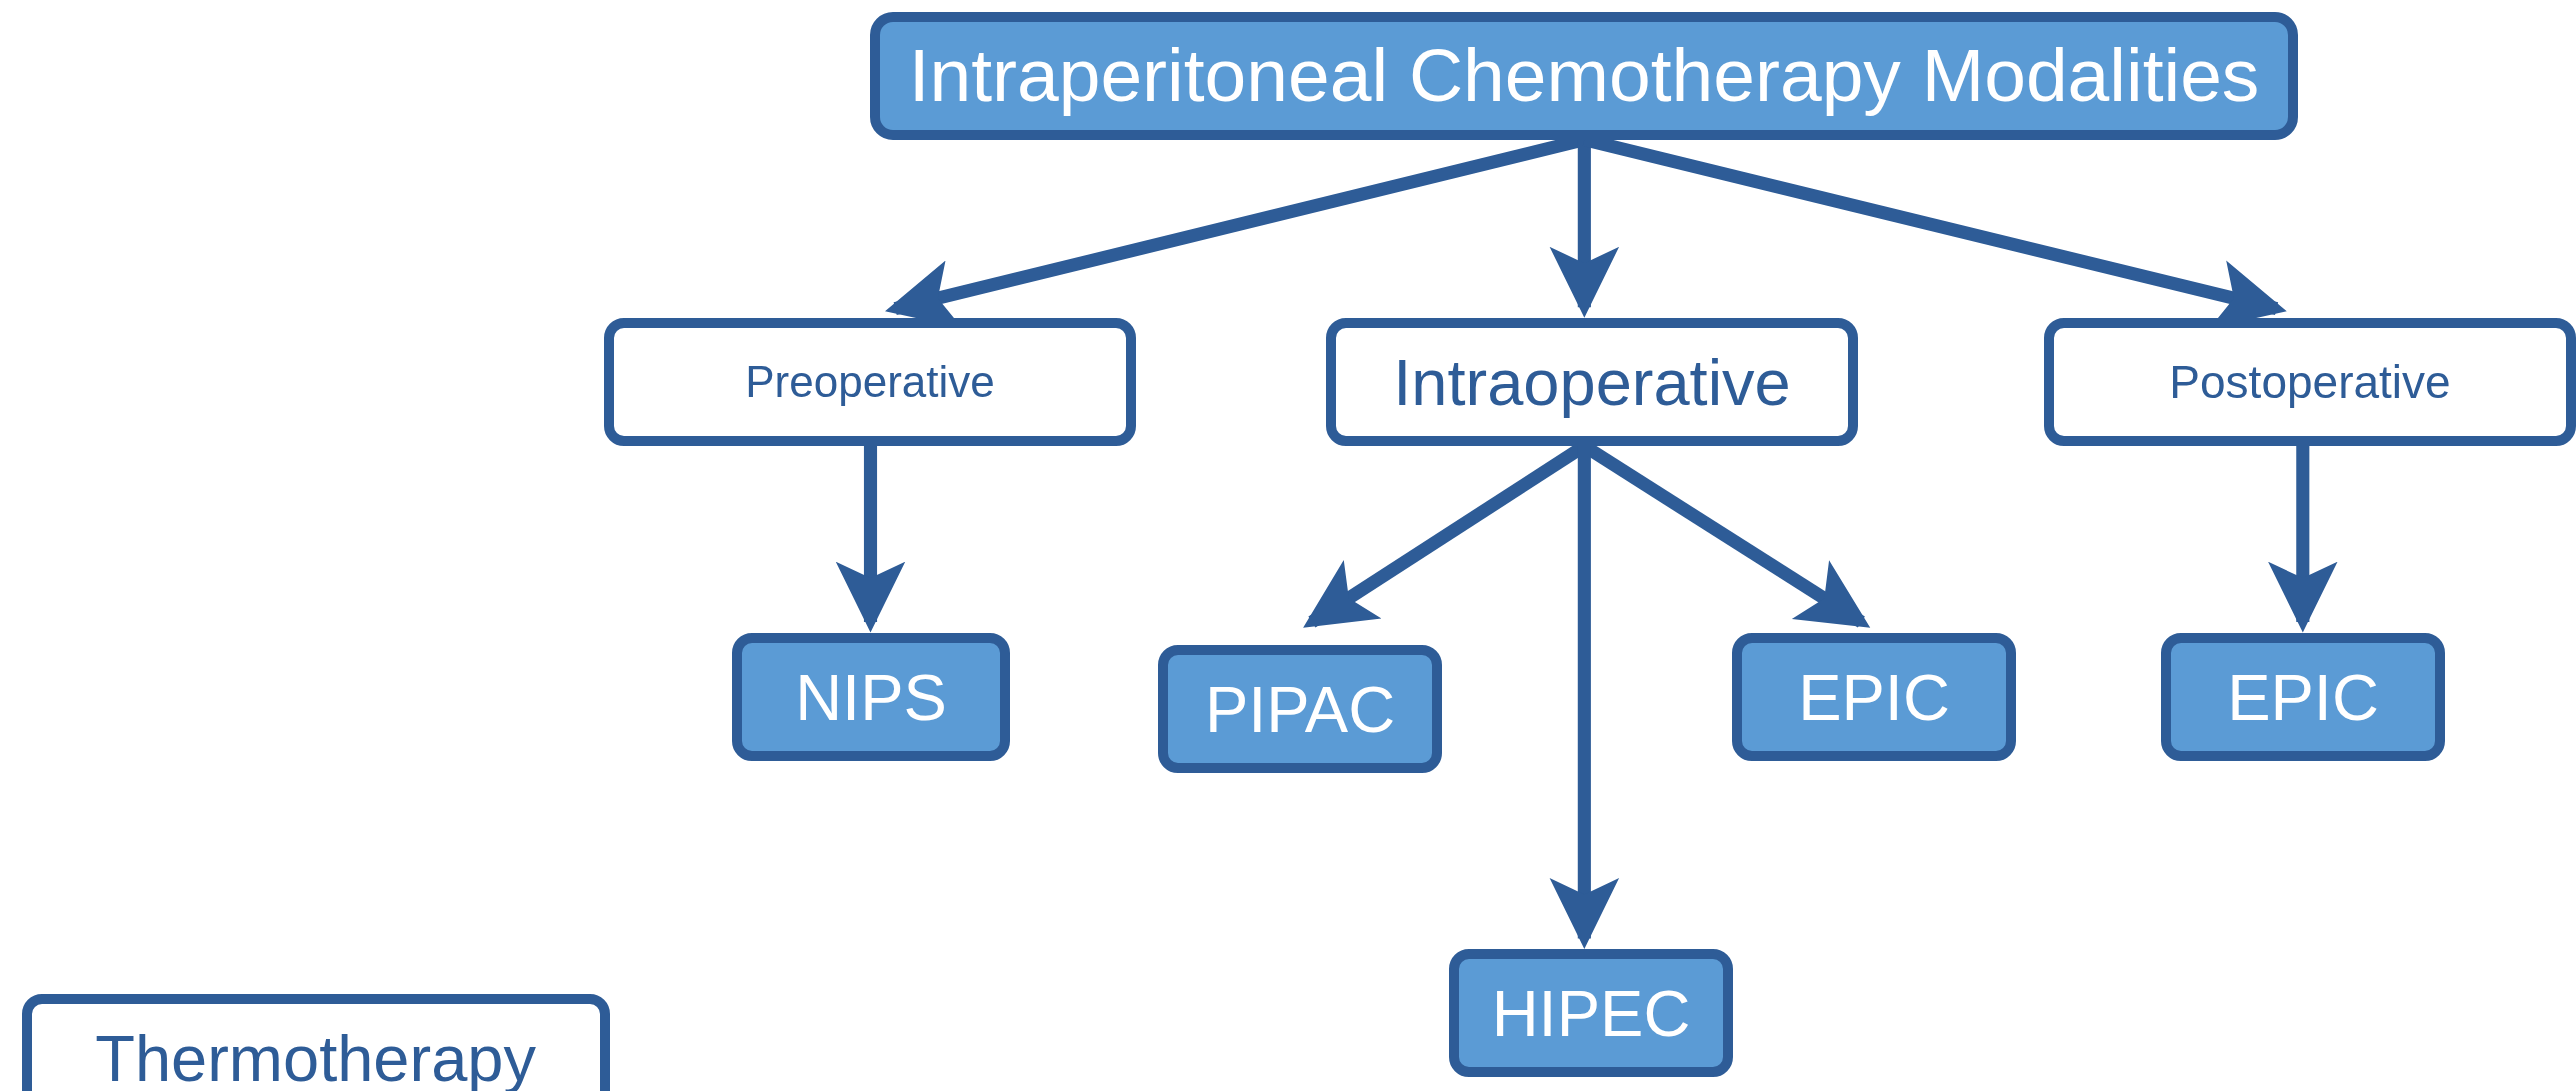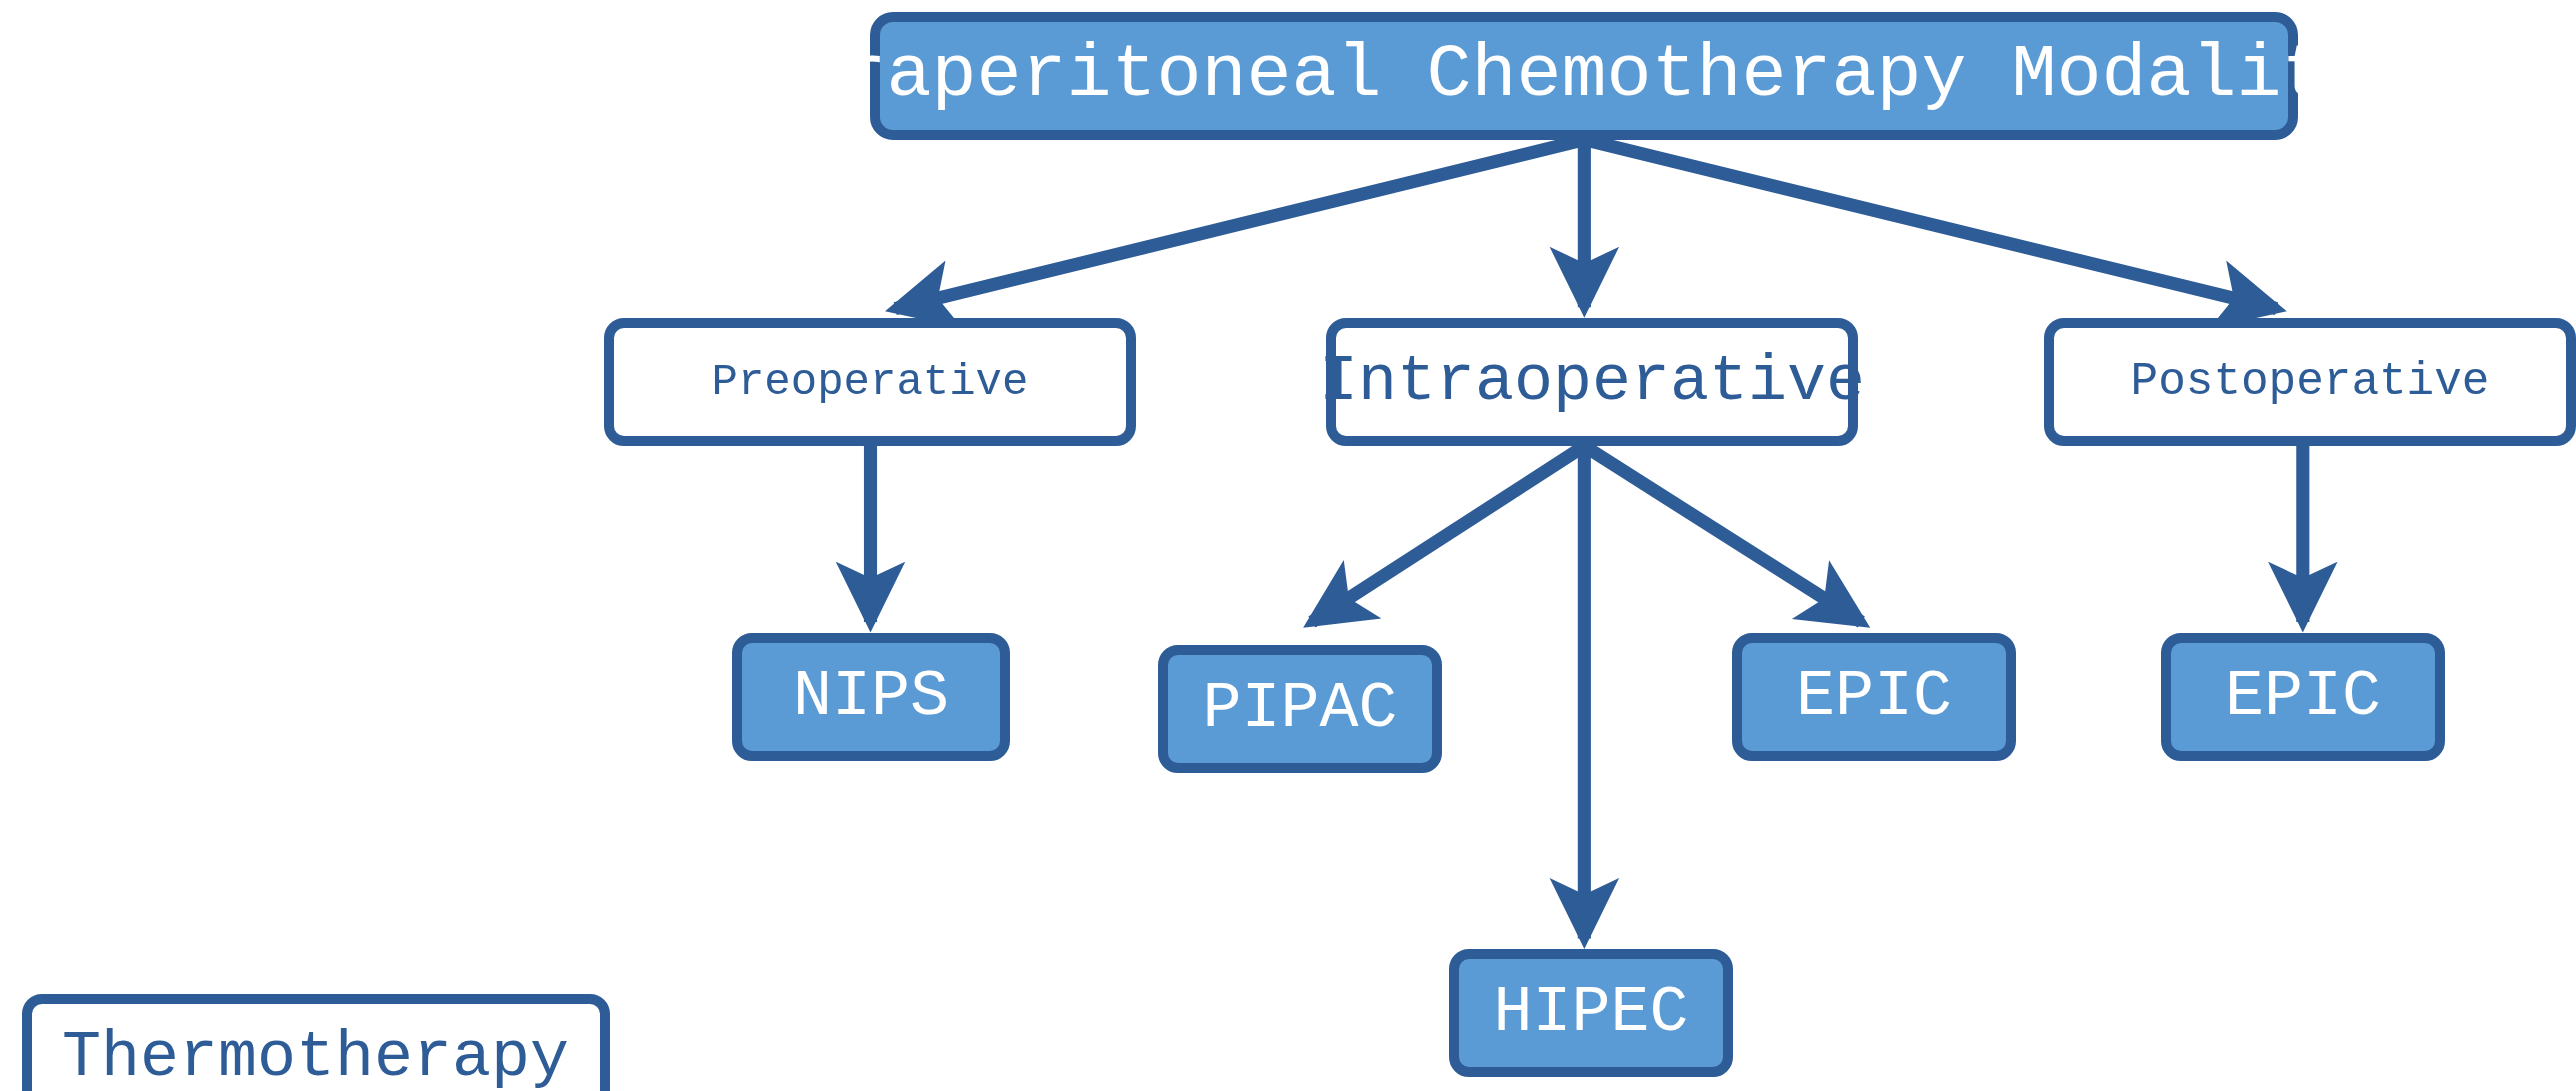--- a/index.html
+++ b/index.html
@@ -11,21 +11,20 @@
     width: 2576px;
     height: 1092px;
     font-family: "Liberation Sans", sans-serif;
     overflow: hidden;
   }
   #diagram-root {
     position: relative;
     width: 2576px;
     height: 1092px;
     background: #ffffff;
-    font-family: Liberation Mono, monospace;
   }
   #flow-svg {
     position: absolute;
     top: 0;
     left: 0;
     width: 2576px;
     height: 1092px;
   }
   .node {
     position: absolute;

